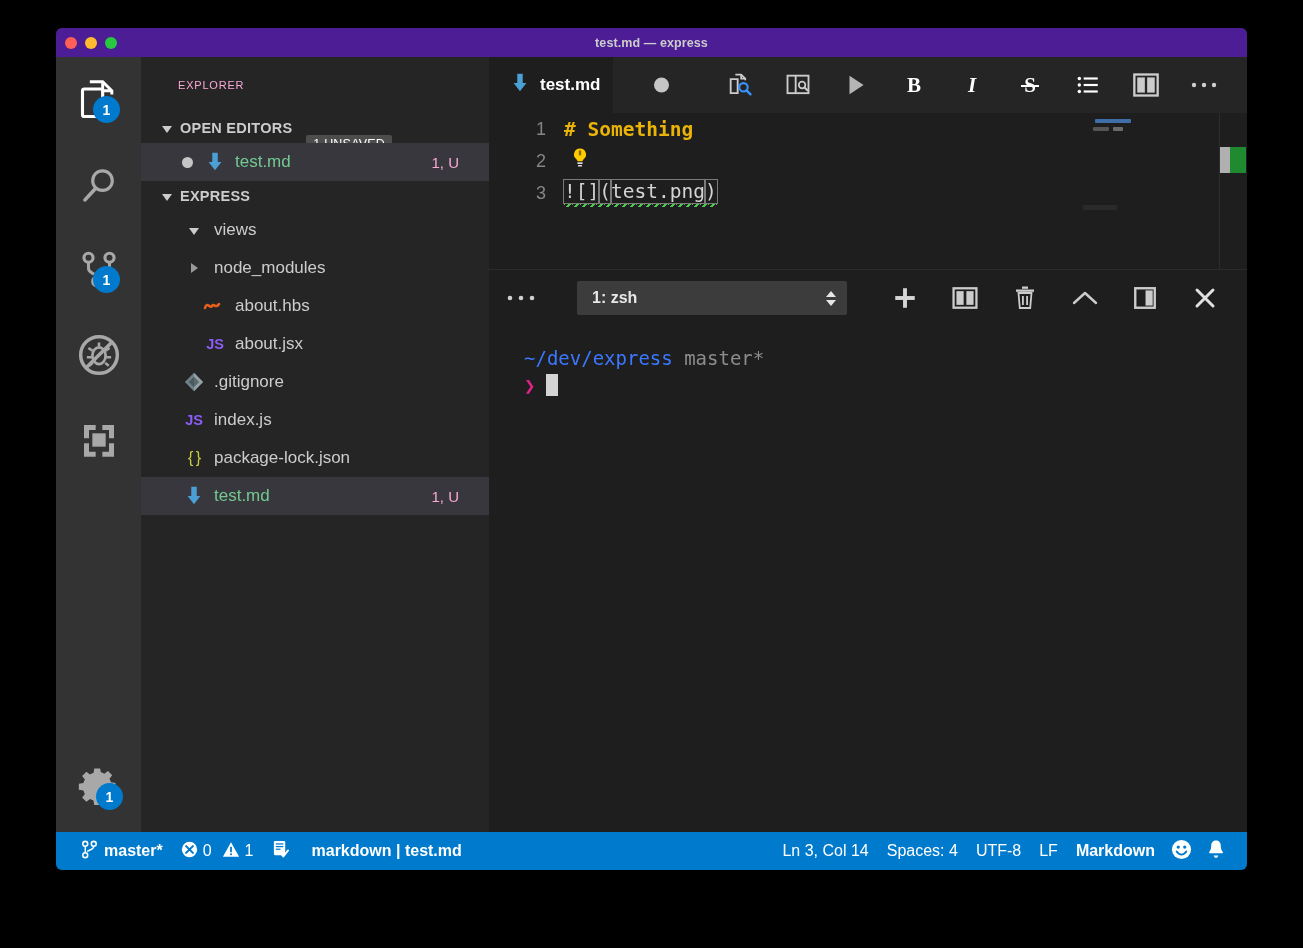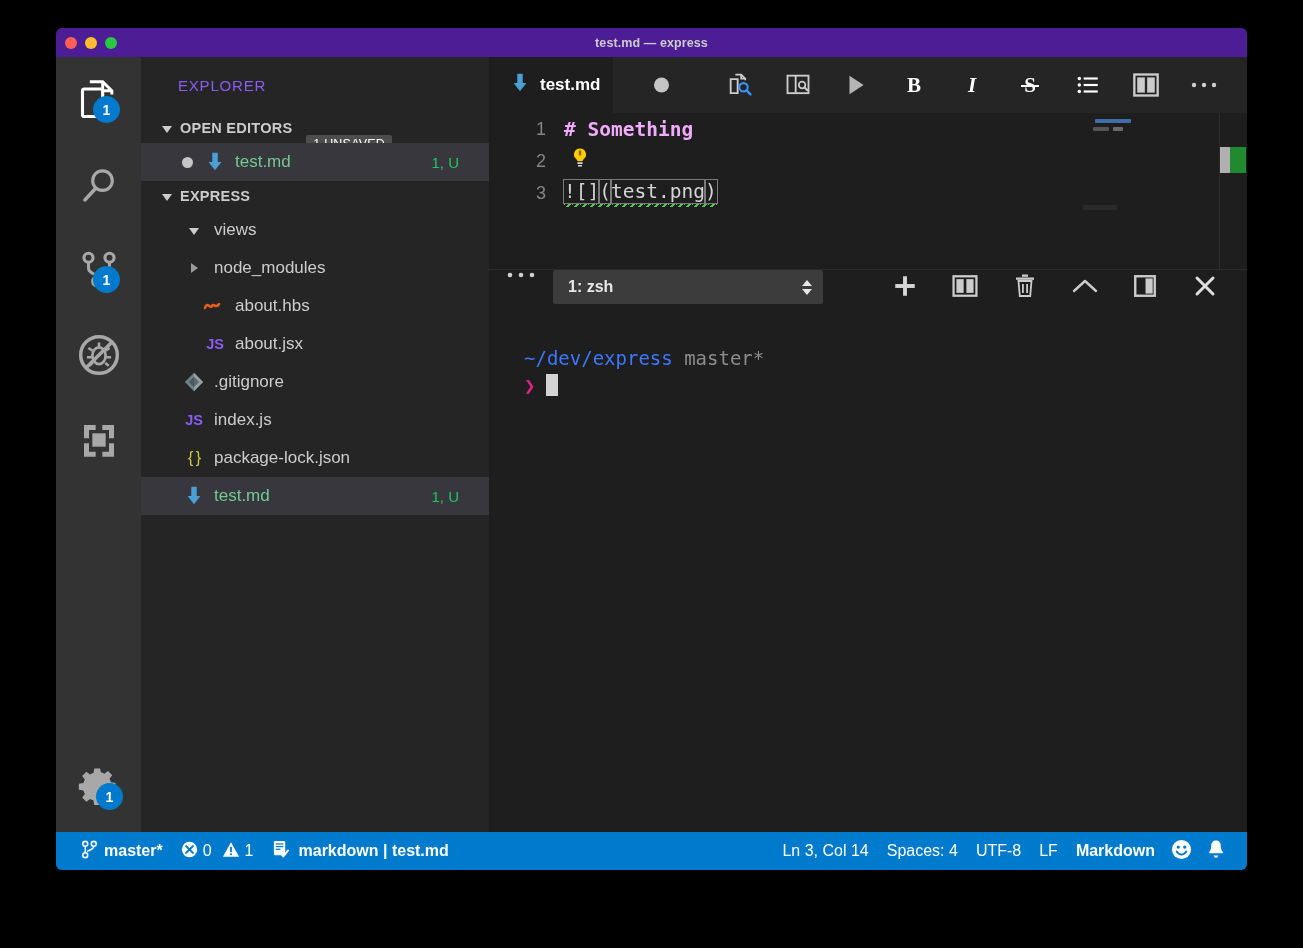--- a/index.html
+++ b/index.html
@@ -59,21 +59,21 @@
   .act-settings { position: absolute; left: 0; bottom: 4px; }
   .act-settings .badge { right: 18px; bottom: 18px; }
   
   .sidebar {
     position: absolute; left: 85px; top: 29px; width: 348px; bottom: 38px;
     background: #252526;
   }
   .sb-title {
     height: 56px; display:flex; align-items:center;
     padding-left: 37px;
-    color: #8b5cf6; font-size: 15px; letter-spacing: .8px;
+    color: #f9a8d4; font-size: 11px; letter-spacing: .8px;
   }
   .section-header {
     height: 30px; display: flex; align-items: center;
     padding-left: 21px; gap: 8px;
     color: #cccccc; font-size: 14.5px; font-weight: 700;
     letter-spacing: .25px;
     background: #252526;
   }
   .twisty { width: 0; height: 0; display:inline-block; }
   .twisty.open {
@@ -99,21 +99,21 @@
   }
   .row.selected { background: #37373d; }
   .row .dirty-dot {
     width: 11px; height: 11px; border-radius: 50%;
     background: #c5c5c5; margin-left: 41px; margin-right: 9px;
     flex: none;
   }
   .row .ficon { width: 26px; flex:none; display:flex; align-items:center; justify-content:center; margin-right: 7px; }
   .row .label { flex: 1; }
   .row .meta {
-    font-size: 15px; margin-right: 30px; color: #22c55e;
+    font-size: 15px; margin-right: 30px; color: #f9a8d4;
   }
   .green { color: #73c991; }
   .ico-js { color: #8b5cf6; font-size: 14.5px; font-weight: 700; font-family:"Liberation Sans",sans-serif; }
   .ico-json { color: #cbcb41; font-size: 16px; font-weight: 500; letter-spacing:-1px; }
   
   .editor {
     position: absolute; left: 433px; top: 29px; right: 0; bottom: 38px;
     background: #1e1e1e;
   }
   .tabs {
@@ -143,21 +143,21 @@
     background: #1e1e1e; overflow: hidden;
   }
   .cline {
     height: 32px; display: flex; align-items: center;
     font-family: "DejaVu Sans Mono", monospace; font-size: 19.5px;
   }
   .lnum {
     width: 75px; text-align: right; padding-right: 18px;
     color: #858585; font-size: 18px; font-family:"Liberation Sans",sans-serif;
   }
-  .c-head { color: #f0abfc; font-weight: 700; }
+  .c-head { color: #eab308; font-weight: 700; }
   .c-plain { color: #d4d4d4; }
   .c-paren { color: #d4d4d4; }
   .squiggle {
     background-image: repeating-linear-gradient(135deg, #4ec94e 0 2px, transparent 2px 4px);
     background-repeat: repeat-x; background-size: 8px 4px;
     background-position: 0 100%;
     padding-bottom: 4px;
   }
   .selbox { outline: 1px solid #7a7a7a; }
   .minimap {
@@ -168,21 +168,21 @@
     position: absolute; right: 0; top: 56px; width: 28px; height: 156px;
     background: #1e1e1e; border-left: 1px solid #2c2c2c;
   }
   .ovr-mark { position: absolute; left: 0; width: 28px; }
   
   .panel {
     position: absolute; left: 0; top: 212px; right: 0; bottom: 0;
     background: #1e1e1e; border-top: 1px solid #2b2b2b;
   }
   .panel-header {
-    height: 56px; display: flex; align-items: flex-start; padding: 0 26px 0 0;
+    height: 56px; display: flex; align-items: center; padding: 0 26px 0 0; gap: 24px;
   }
   .panel-dots {
     width: 64px; display:flex; align-items:center; justify-content:center;
     color: #cccccc; letter-spacing: 2px; font-size: 19px;
   }
   .term-select {
     width: 270px; height: 34px; background: #3c3c3c; color: #e7e7e7;
     border: 1px solid #3c3c3c; border-radius: 2px;
     display: flex; align-items: center; padding: 0 10px 0 14px;
     font-size: 16px; font-weight: 700; position: relative;
@@ -606,21 +606,21 @@
           <span style="margin-left:5px;">
             <svg width="18" height="17" viewBox="0 0 20 18">
               <path d="M10 1 19 17H1L10 1Z" fill="#fff"></path>
               <rect x="9" y="6" width="2" height="6" fill="#007acc"></rect>
               <rect x="9" y="13.3" width="2" height="2" fill="#007acc"></rect>
             </svg>
           </span>
           <span>1</span>
         </div>
 
-        <div class="sb-item" style="gap:10px;">
+        <div class="sb-item" style="gap:23px;">
           <span>
             <svg width="17" height="18" viewBox="0 0 18 19">
               <rect x="2" y="1" width="12" height="15" rx="1.2" fill="#fff"></rect>
               <rect x="4" y="3.5" width="8" height="1.3" fill="#007acc"></rect>
               <rect x="4" y="6.3" width="8" height="1.3" fill="#007acc"></rect>
               <rect x="4" y="9.1" width="5" height="1.3" fill="#007acc"></rect>
               <path d="M9.5 14.5 12 17.4 17 11" stroke="#fff" stroke-width="2" fill="none" stroke-linecap="round" stroke-linejoin="round"></path>
             </svg>
           </span>
           <span style="font-weight:700;">markdown | test.md</span>

